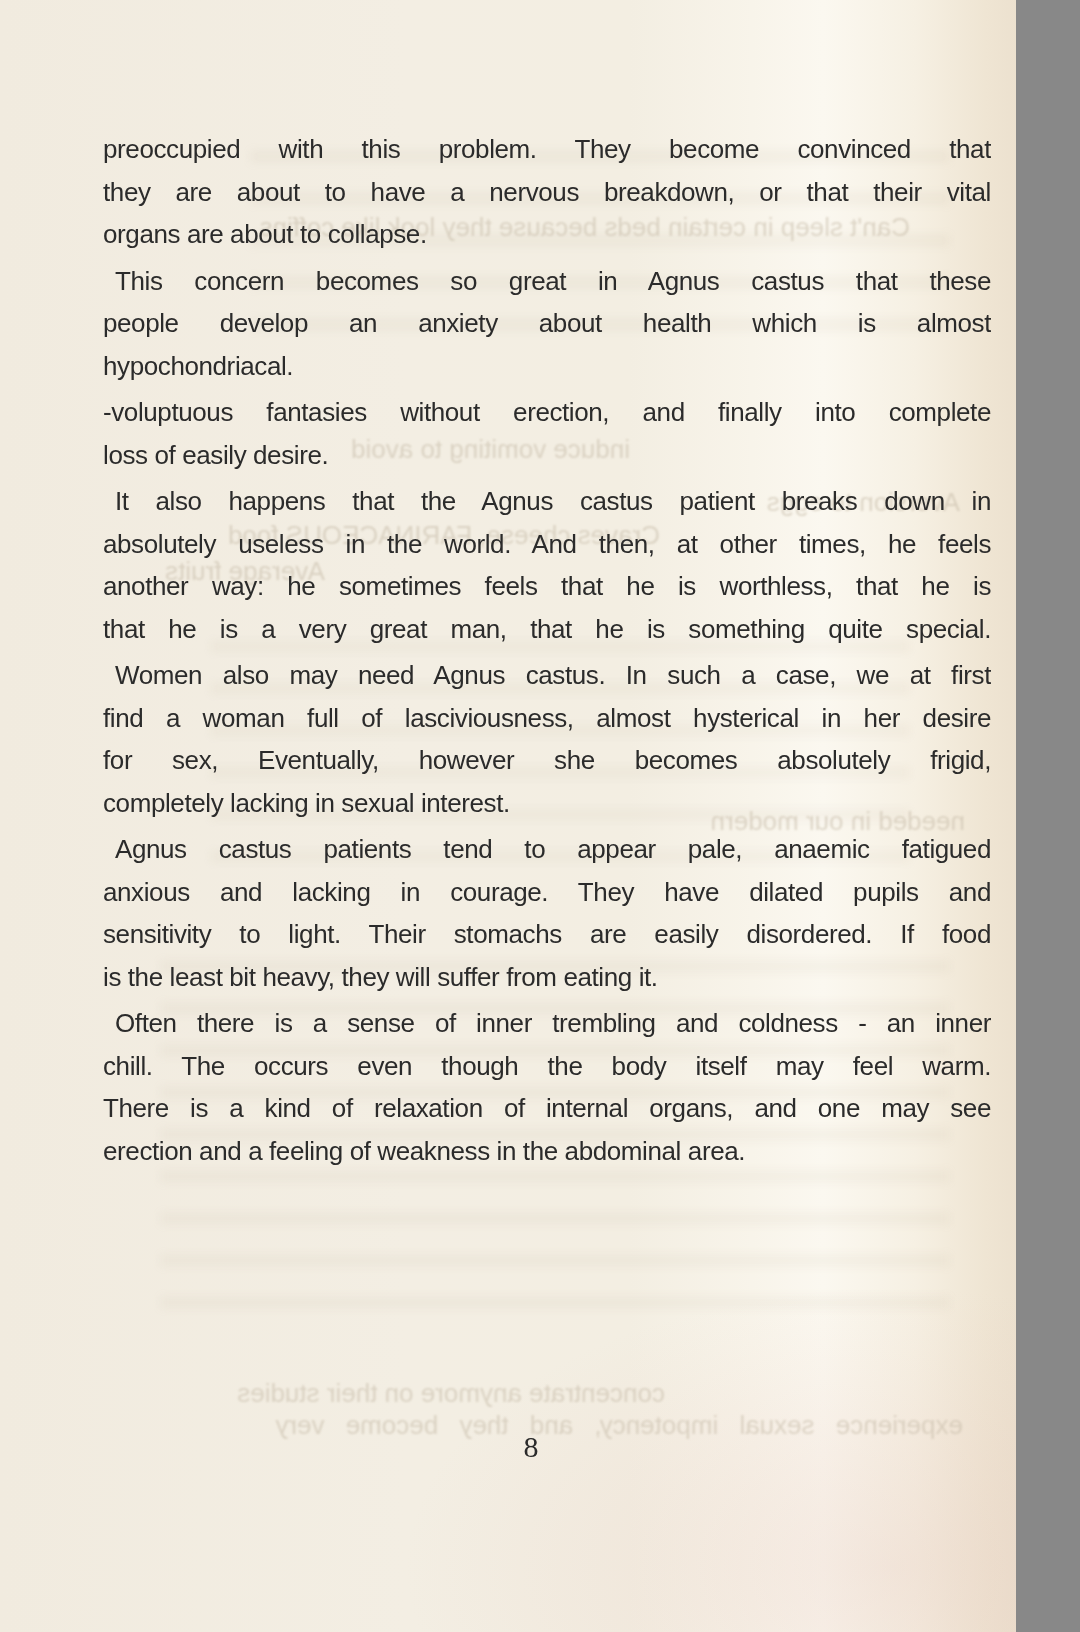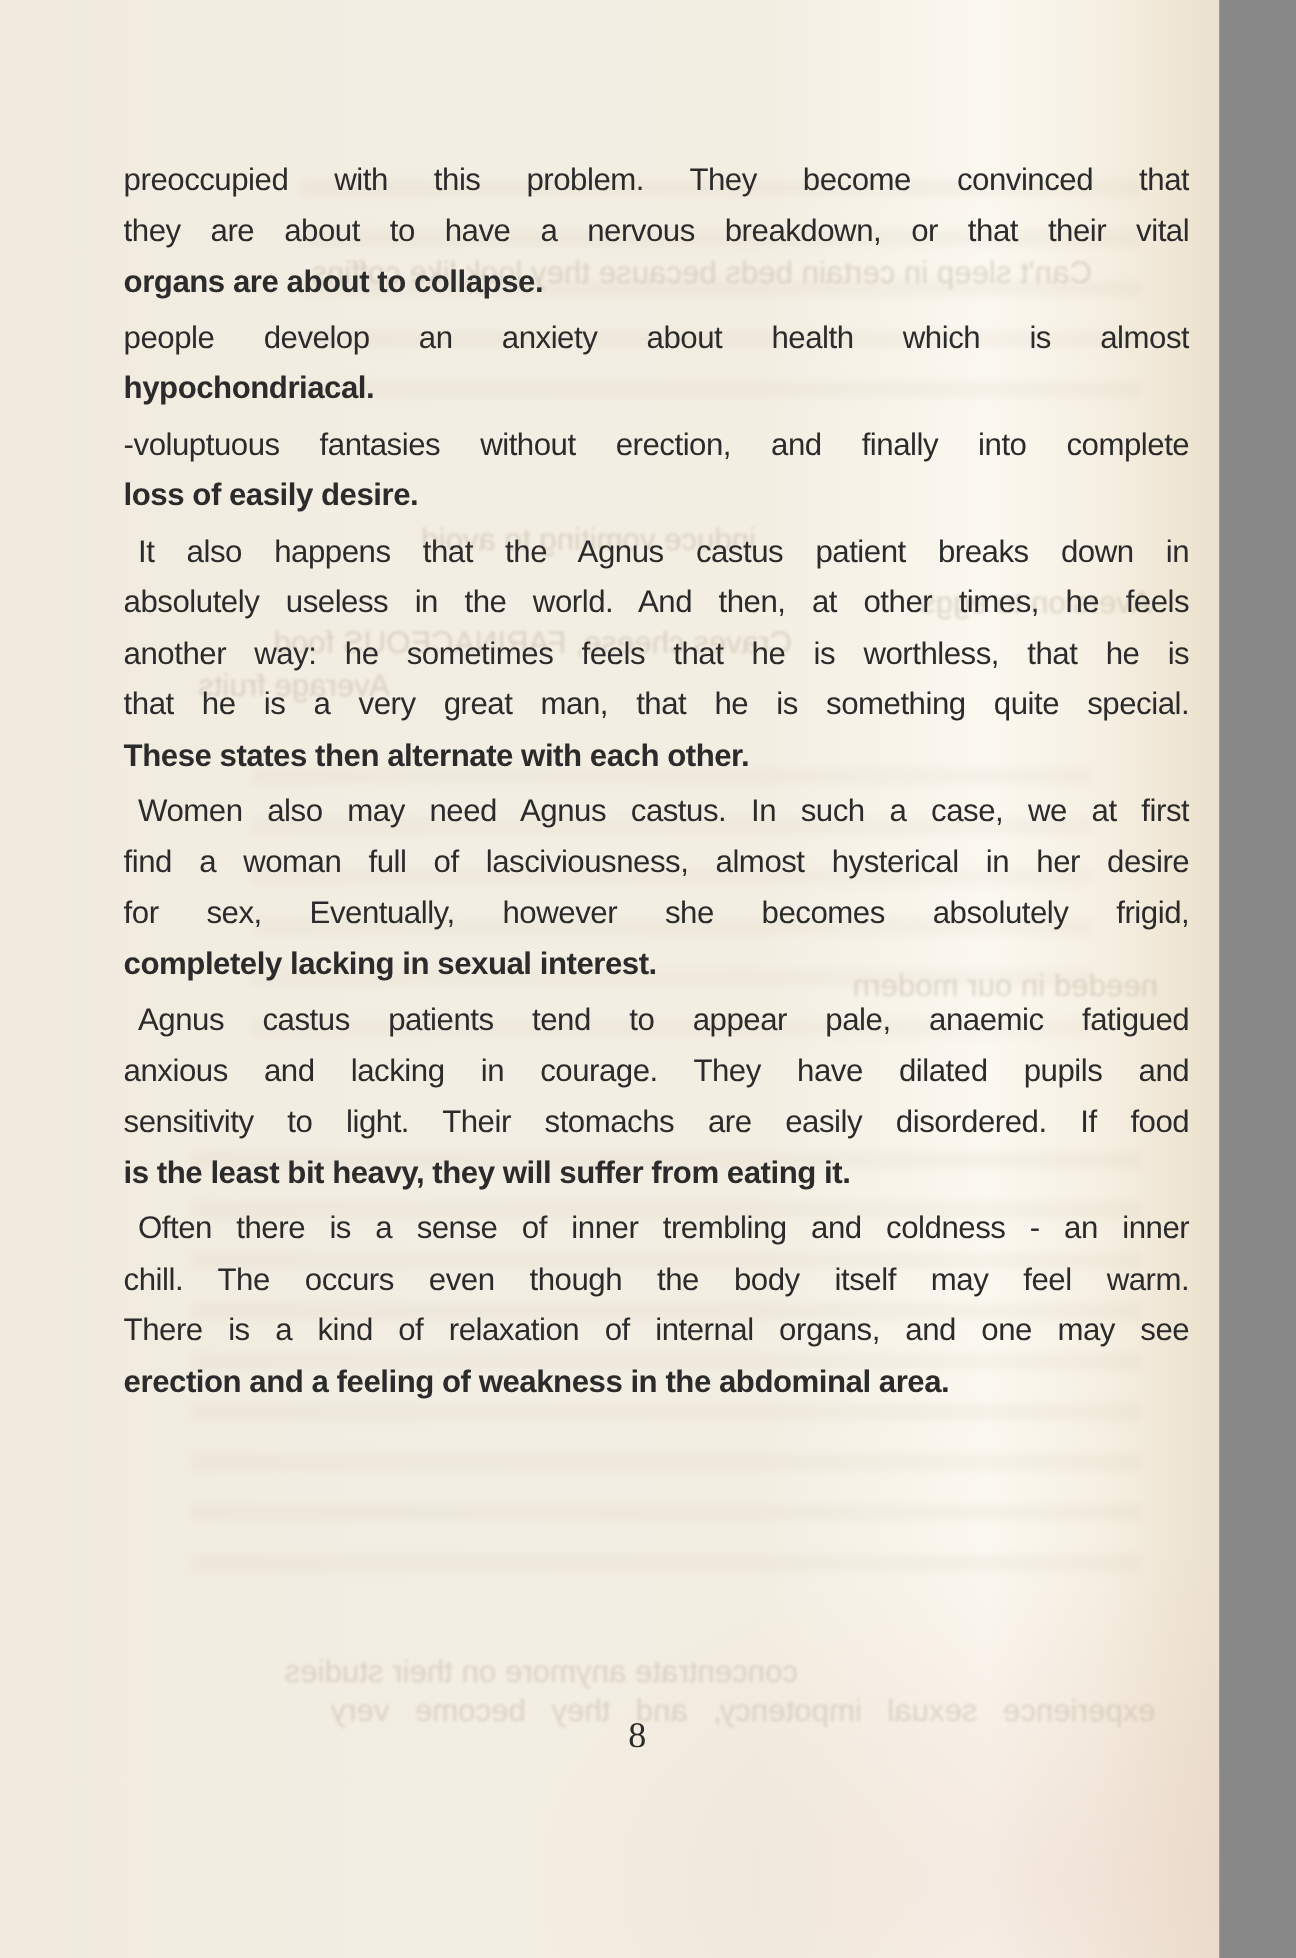--- a/index.html
+++ b/index.html
@@ -76,21 +76,20 @@
     height: 42.5px;
     letter-spacing: -0.4px;
     text-align: justify;
     text-align-last: justify;
     overflow: hidden;
     white-space: nowrap;
   }
   .line.last {
     text-align: center;
     text-align-last: left;
-    font-weight: bold;
   }
   .line.indent { padding-left: 12px; }
 
   .page-number {
     position: absolute;
     top: 1430px;
     left: 0;
     width: 1062px;
     text-align: center;
     font-size: 30px;
@@ -118,33 +117,33 @@
       <div class="ghost-line ghost-7">experience sexual impotency, and they become very</div>
     </div>
 
   <div class="text-body" id="text-body">
       <div class="para">
         <div class="line">preoccupied with this problem. They become convinced that</div>
         <div class="line">they are about to have a nervous breakdown, or that their vital</div>
         <div class="line last">organs are about to collapse.</div>
       </div>
       <div class="para">
+        <div class="line indent">This concern becomes so great in Agnus castus that these</div>
         <div class="line">people develop an anxiety about health which is almost</div>
         <div class="line last">hypochondriacal.</div>
       </div>
       <div class="para">
         <div class="line">-voluptuous fantasies without erection, and finally into complete</div>
         <div class="line last">loss of easily desire.</div>
       </div>
       <div class="para">
         <div class="line indent">It also happens that the Agnus castus patient breaks down in</div>
         <div class="line">absolutely useless in the world. And then, at other times, he feels</div>
         <div class="line">another way: he sometimes feels that he is worthless, that he is</div>
         <div class="line">that he is a very great man, that he is something quite special.</div>
-        <div class="line last">These states then alternate with each other.</div>
       </div>
       <div class="para">
         <div class="line indent">Women also may need Agnus castus. In such a case, we at first</div>
         <div class="line">find a woman full of lasciviousness, almost hysterical in her desire</div>
         <div class="line">for sex, Eventually, however she becomes absolutely frigid,</div>
         <div class="line last">completely lacking in sexual interest.</div>
       </div>
       <div class="para">
         <div class="line indent">Agnus castus patients tend to appear pale, anaemic fatigued</div>
         <div class="line">anxious and lacking in courage. They have dilated pupils and</div>

